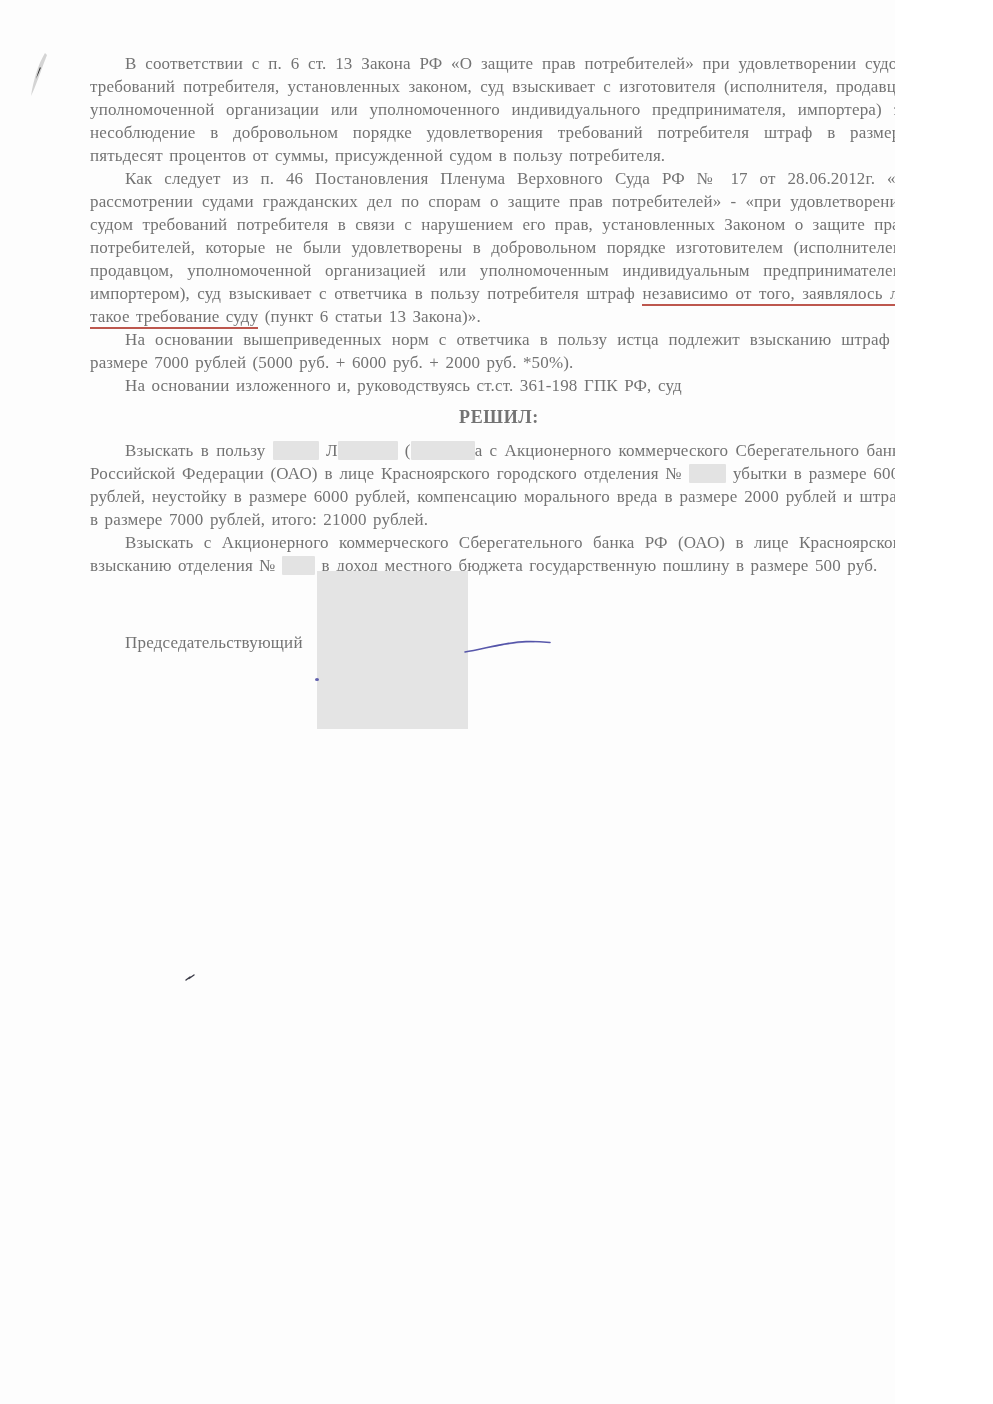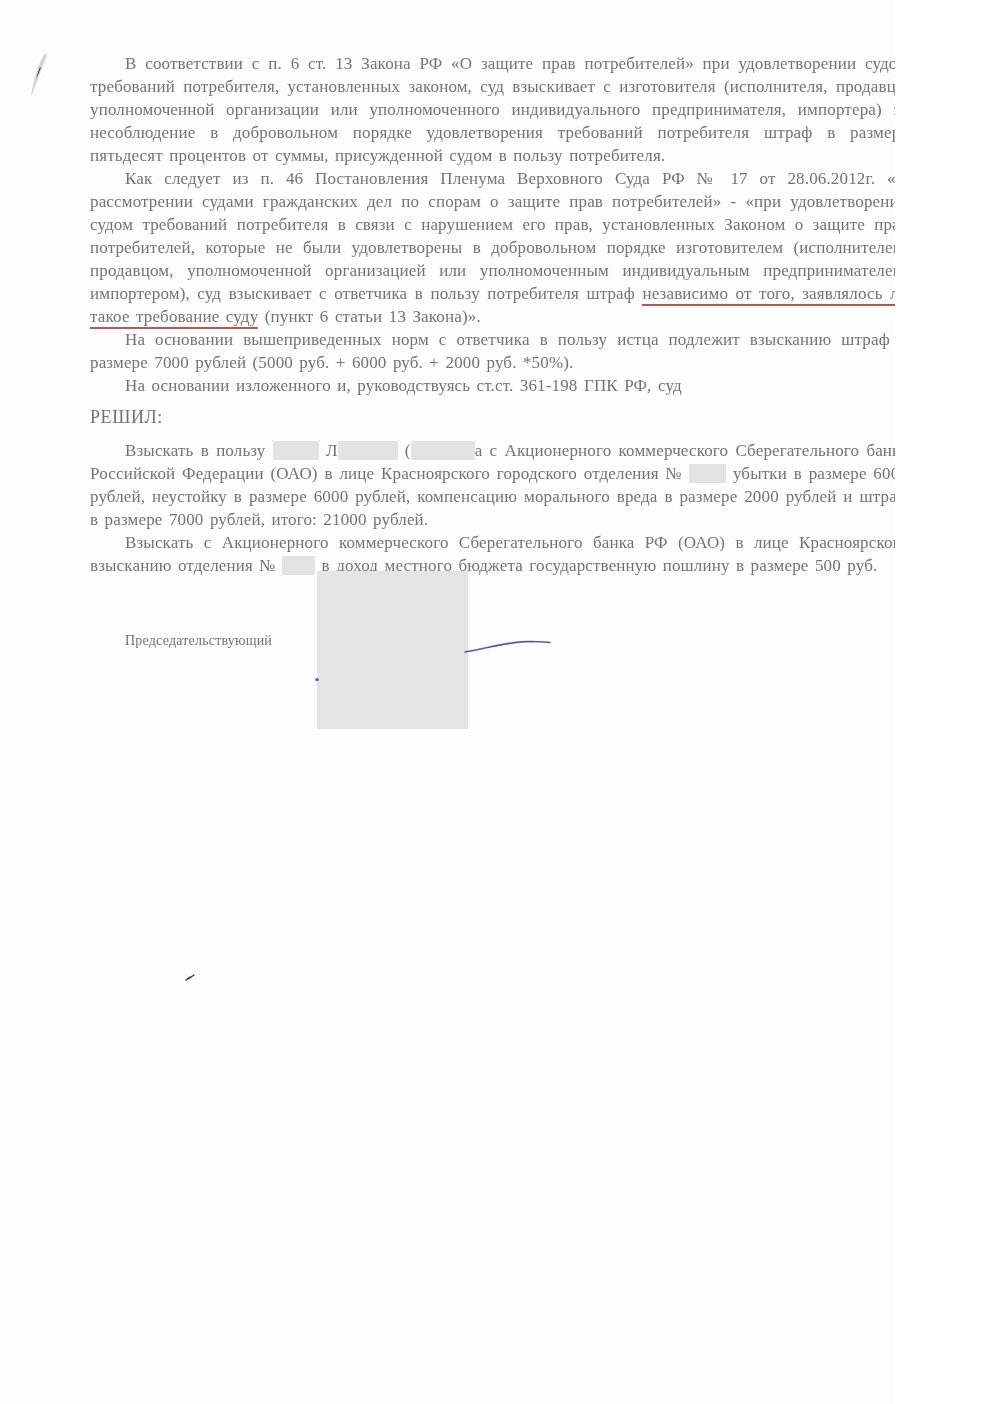--- a/index.html
+++ b/index.html
@@ -33,32 +33,33 @@
     background:#e3e3e3;
     height:19px;
     vertical-align:-4px;
     border-radius:1px;
   }
   .w46{width:46px} .w60{width:60px} .w64{width:64px} .w37{width:37px} .w33{width:33px}
   .resolution-heading {
     margin:9px 0 10px 0;
     font-size:18px;
     line-height:23px;
-    font-weight:400;
+    font-weight:700;
+    text-align:center;
     letter-spacing:0.6px;
   }
   .signature-block {
     position:relative;
     height:200px;
     margin-top:0;
   }
   .sig-label {
     position:absolute;
     left:35px; top:56px;
-    font-size:14px;
+    font-size:17px;
     letter-spacing:0.2px;
     white-space:nowrap;
   }
   .sig-redact {
     position:absolute;
     left:227px; top:-6px;
     width:151px; height:158px;
     background:#e4e4e4;
   }
   .sig-stroke {

